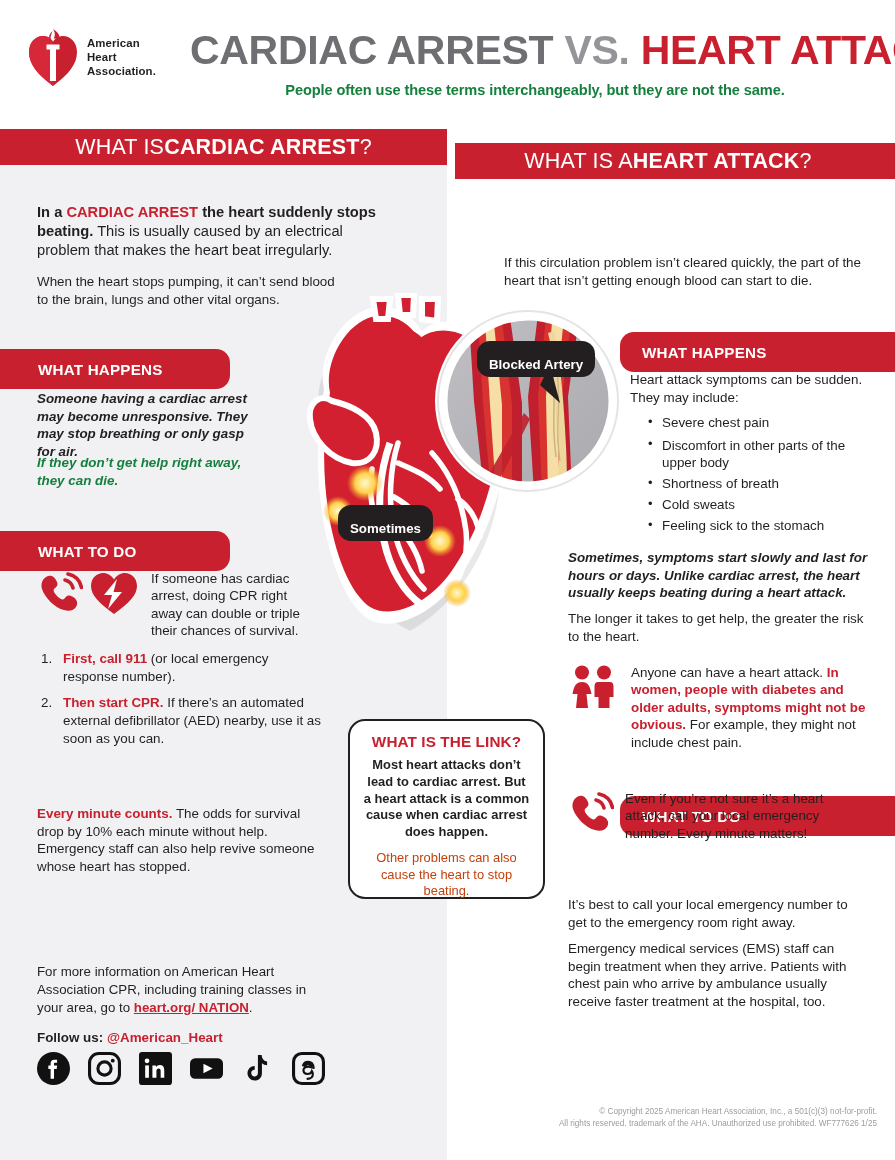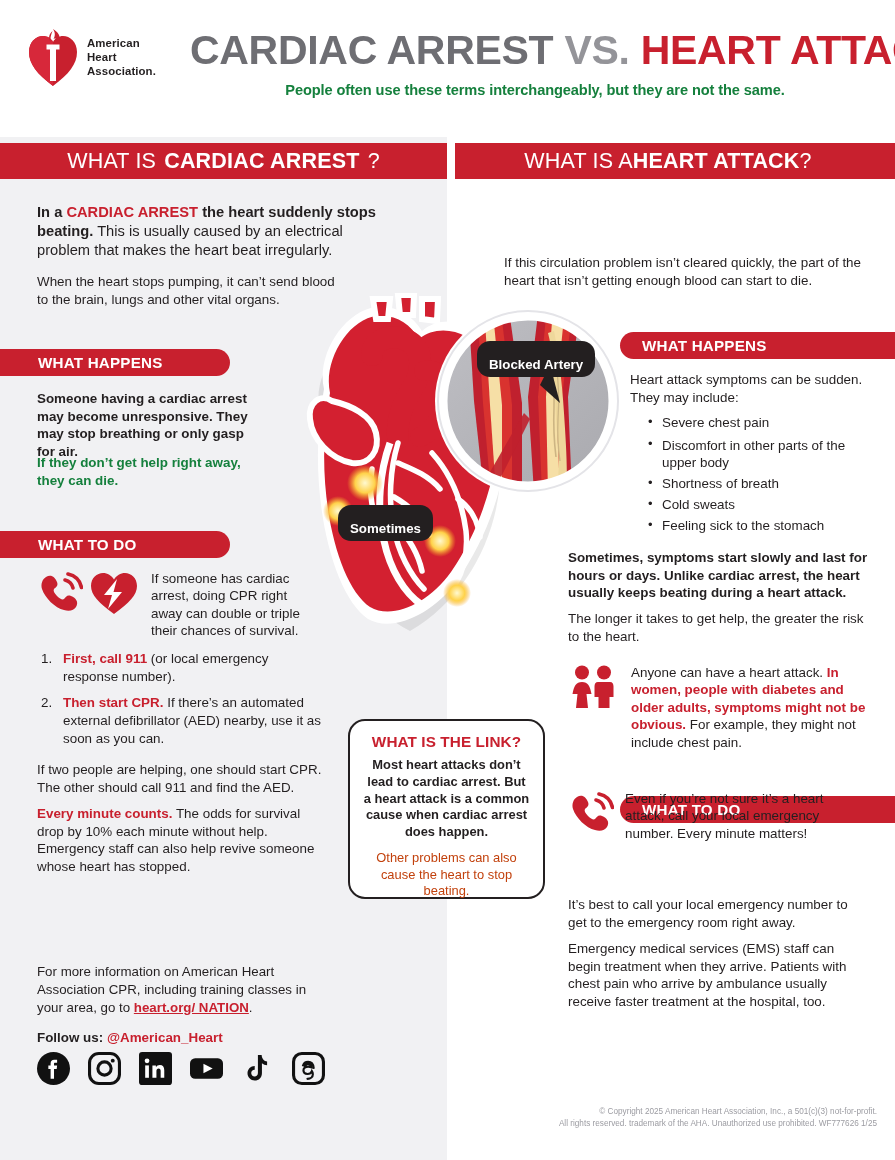--- a/index.html
+++ b/index.html
@@ -33,32 +33,32 @@
     position:absolute; height:36px; background:#C8202E; color:#fff;
     display:flex; align-items:center; font-size:21.5px; letter-spacing:.2px;
   }
   .banner.left  { left:0;   width:447px; justify-content:center; }
   .banner.right { left:455px; width:440px; justify-content:center;
                   padding-right:14px; }
   .banner span.light { font-weight:normal; }
   .banner span.bold  { font-weight:bold; }
 
   .pill {
-    position:absolute; height:27px; background:#C8202E; color:#fff;
+    position:absolute; height:40px; background:#C8202E; color:#fff;
     font-size:15.2px; font-weight:bold; display:flex; align-items:center;
     letter-spacing:.2px;
   }
   .pill.l { left:0; border-top-right-radius:14px; border-bottom-right-radius:14px; padding-left:38px; }
   .pill.r { right:0; border-top-left-radius:14px; border-bottom-left-radius:14px; padding-left:22px; }
 
   
   .tb { position:absolute; color:#231f20; }
   .lead { font-size:14.7px; line-height:1.30; font-weight:bold; }
   .body { font-size:13.4px; line-height:1.32; }
-  .body.b { font-weight:bold; }
+  .body.b { font-weight:bold;font-style:italic; }
   .red { color:#15803d; }
   .redb { color:#C8202E; font-weight:bold; }
 
   ul.syms { list-style:none; margin:5px 0 0 0; }
   ul.syms li { position:relative; padding-left:17px; font-size:13.4px; line-height:1.55; }
   ul.syms li::before { content:"\2022"; position:absolute; left:3px; top:-1px; font-size:13px; }
 
   ol.steps { list-style:none; counter-reset:s; }
   ol.steps li { counter-increment:s; position:relative; padding-left:26px; font-size:13.4px; line-height:1.32; margin-bottom:9px; }
   ol.steps li::before { content:counter(s) "."; position:absolute; left:4px; top:0; }
@@ -122,21 +122,21 @@
     <div class="title-wrap">
       <div class="main-title">
         <span class="t-gray">CARDIAC ARREST</span>
         <span class="t-vs">VS.</span>
         <span class="t-red">HEART ATTACK</span>
       </div>
       <div class="subtitle">People often use these terms interchangeably, but they are not the same.</div>
     </div>
   </div>
 
-  <div class="banner left" style="top:143px;gap:8px;">
+  <div class="banner left" style="top:129px;">
     <span class="light">WHAT IS </span>
       <span class="bold">CARDIAC ARREST</span>
       <span class="light">?</span>
   </div>
   <div class="banner right" style="top:143px;">
     <span class="light">WHAT IS A </span>
       <span class="bold">HEART ATTACK</span>
       <span class="light">?</span>
   </div>
 
@@ -168,21 +168,20 @@
 
   <ol class="steps tb" style="left:37px; top:650px; width:290px;">
     <li>
       <span class="redb">First, call 911</span><span> (or local emergency response number).</span>
     </li>
     <li>
       <span class="redb">Then start CPR.</span><span> If there’s an automated external defibrillator (AED) nearby, use it as soon as you can.</span>
     </li>
   </ol>
 
-  <div class="tb body" style="left:37px; top:761px; width:295px;">If two people are helping, one should start CPR. The other should call 911 and find the AED.</div>
 
   <div class="tb body" style="left:37px; top:805px; width:290px;">
     <span class="redb">Every minute counts.</span><span> The odds for survival drop by 10% each minute without help. Emergency staff can also help revive someone whose heart has stopped.</span>
   </div>
 
   <div class="footlink">
     <span>For more information on American Heart Association CPR, including training classes in your area, go to </span><a href="#">heart.org/ NATION</a><span>.</span>
   </div>
 
   <div class="follow">

